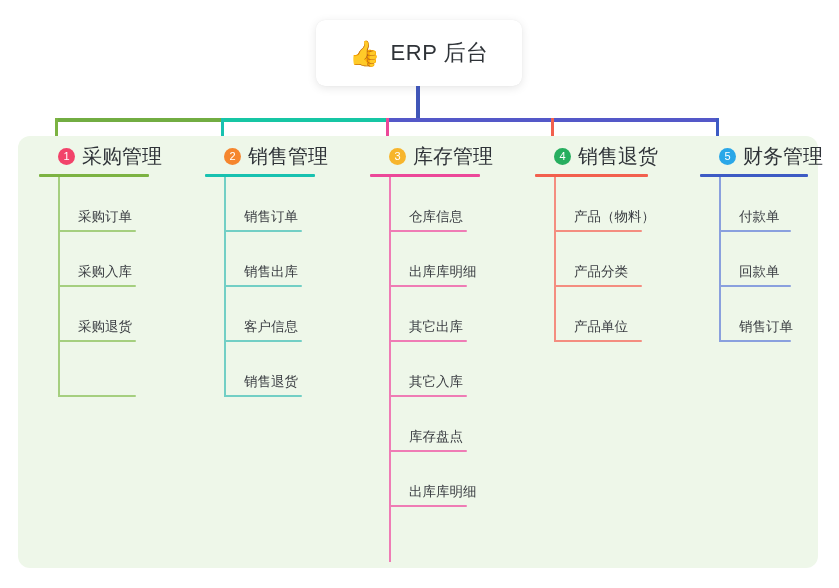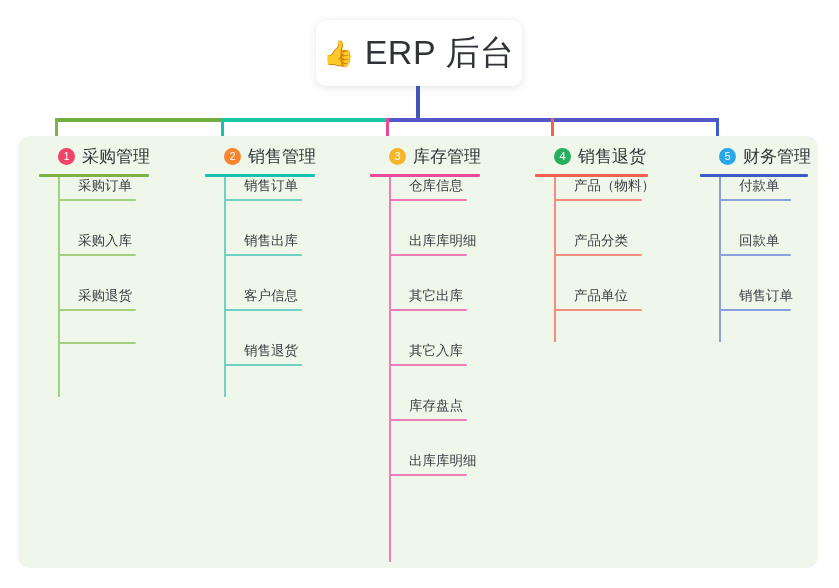--- a/index.html
+++ b/index.html
@@ -31,21 +31,21 @@
     justify-content: center;
     gap: 10px;
     box-sizing: border-box;
   }
   #root-node .thumb {
     font-size: 25px;
     line-height: 1;
     color: #f2bb44;
   }
   #root-node .root-title {
-    font-size: 34px;
+    font-size: 22px;
     letter-spacing: 0.5px;
     color: #2f3338;
     white-space: nowrap;
   }
 
   
   .conn {
     position: absolute;
   }
 
@@ -78,21 +78,21 @@
     height: 17px;
     border-radius: 50%;
     color: #ffffff;
     font-size: 11px;
     line-height: 17px;
     text-align: center;
     flex: 0 0 auto;
     font-family: "Liberation Sans", sans-serif;
   }
   .col-title {
-    font-size: 17px;
+    font-size: 20px;
     color: #2f3338;
     white-space: nowrap;
   }
   .head-rule {
     height: 3px;
     border-radius: 1px;
     margin-top: 5px;
   }
 
   
@@ -107,20 +107,21 @@
     top: 0;
     width: 2px;
   }
   .leaf {
     position: relative;
     height: 55px;
     padding-left: 20px;
     box-sizing: border-box;
     display: flex;
     flex-direction: column;
+    justify-content: flex-end;
   }
   .leaf-label {
     font-size: 13.5px;
     color: #3a3d42;
     white-space: nowrap;
     padding-bottom: 4px;
   }
   .leaf-rule {
     height: 2px;
     border-radius: 1px;

